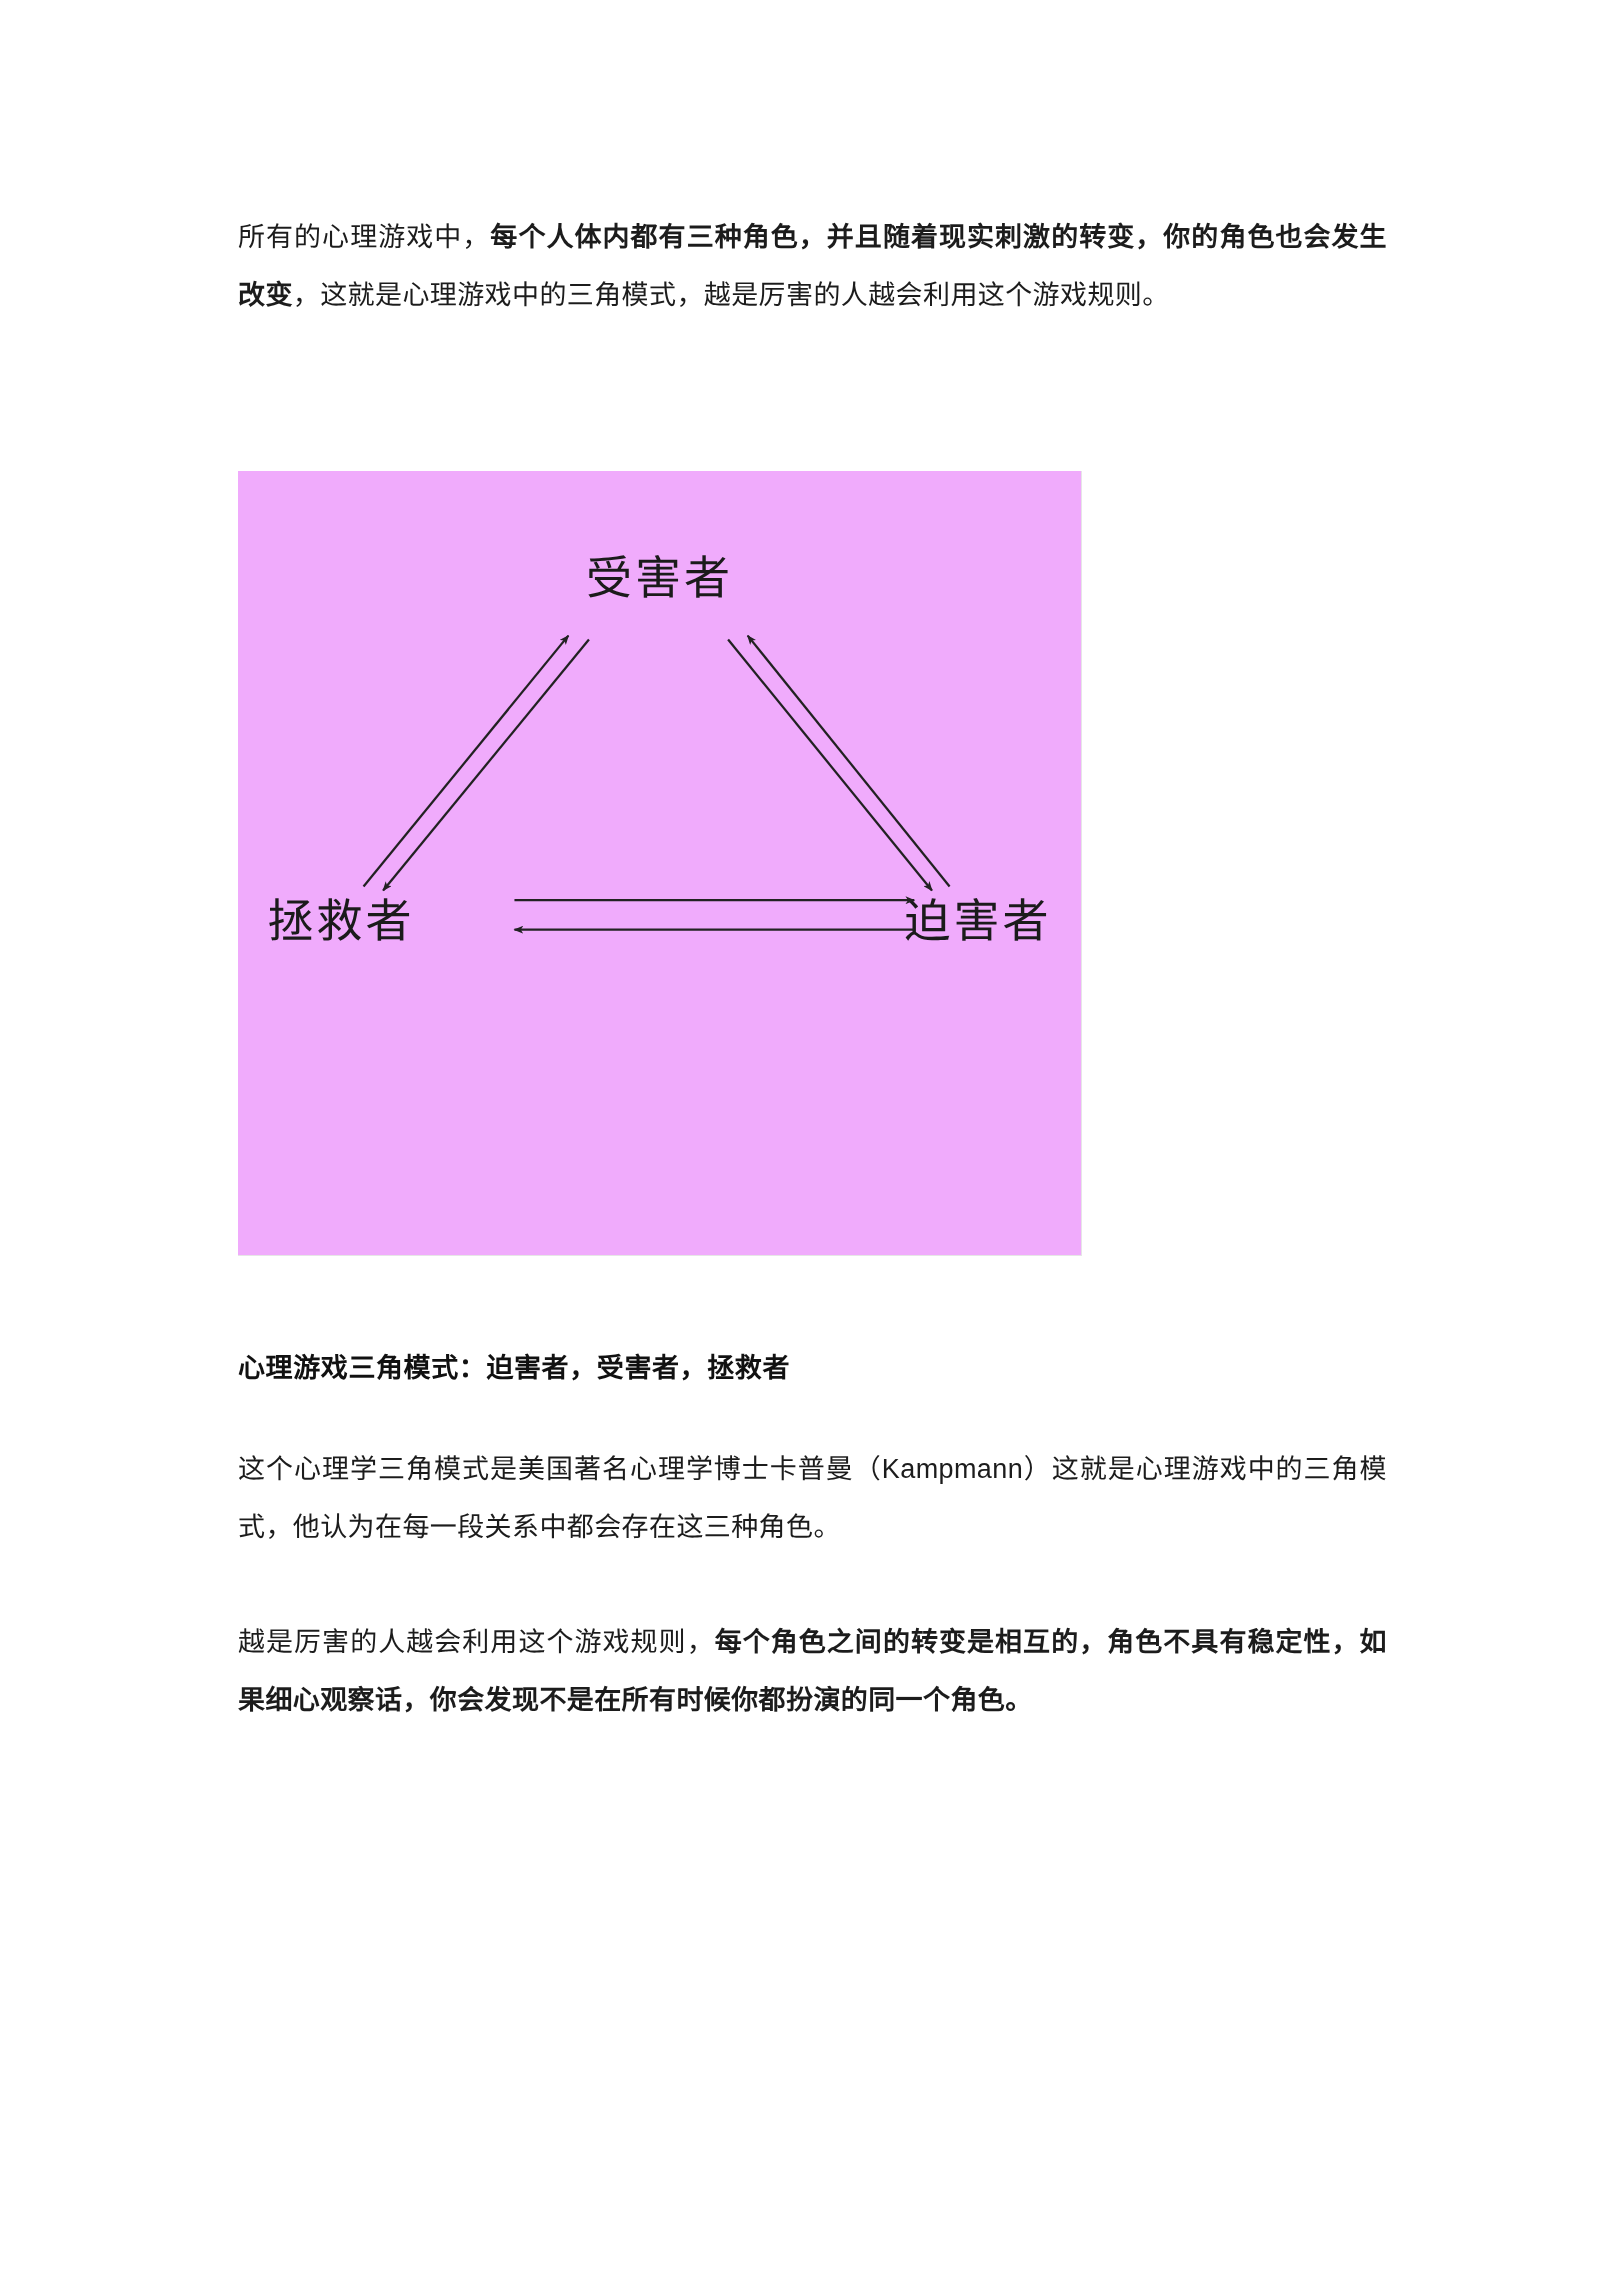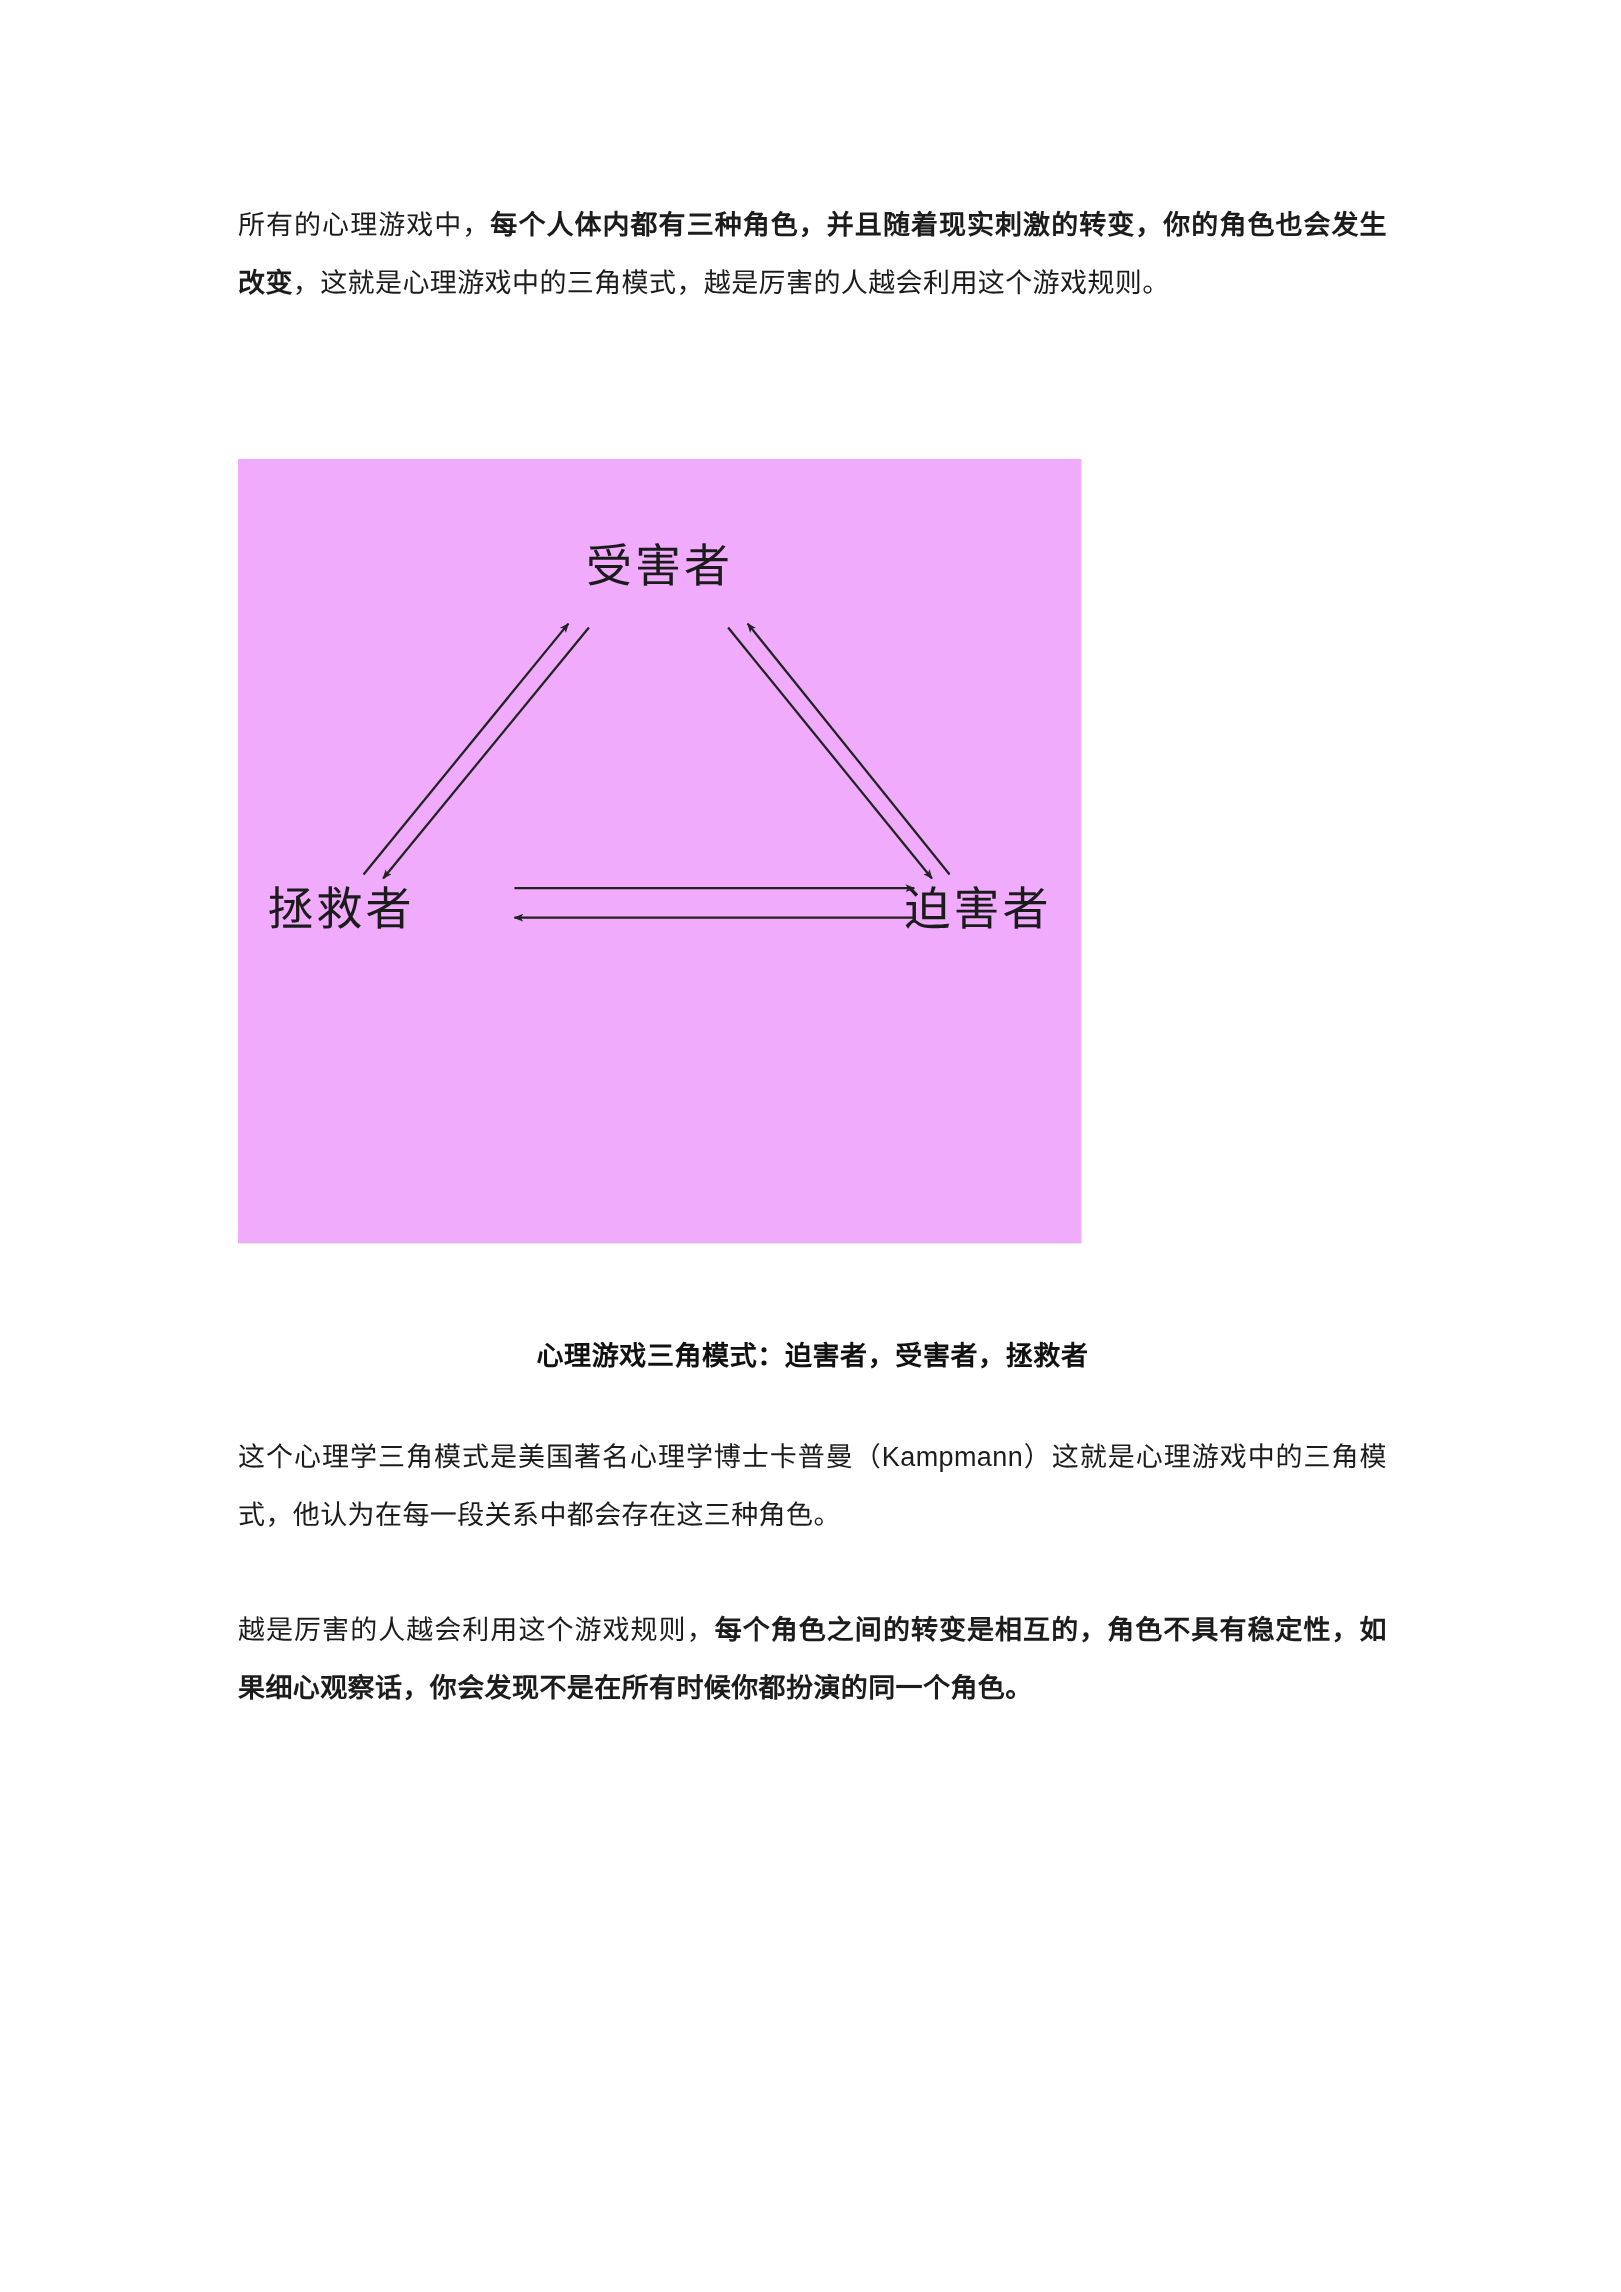--- a/index.html
+++ b/index.html
@@ -14,20 +14,21 @@
     color: #1a1a1a;
     position: relative;
     overflow: hidden;
   }
   .page {
     position: relative;
     width: 1621px;
     height: 2027px;
     box-sizing: border-box;
     padding: 16px;
+    margin-top: 12px;
   }
   .content {
     position: absolute;
     left: 238px;
     top: 196px;
     width: 1149px;
   }
   p.para {
     font-size: 27px;
     line-height: 2.15;
@@ -56,21 +57,20 @@
     font-size: 47px;
     fill: #1b1b1b;
     letter-spacing: 3px;
   }
   .section-heading {
     font-size: 27px;
     font-weight: 700;
     margin: 0 0 55px 0;
     letter-spacing: 0.6px;
     color: #111;
-    text-align: center;
   }
   .spacer-top {
     height: 90px;
   }
   .spacer-fig {
     height: 90px;
   }
 </style>
 </head>
 <body>

